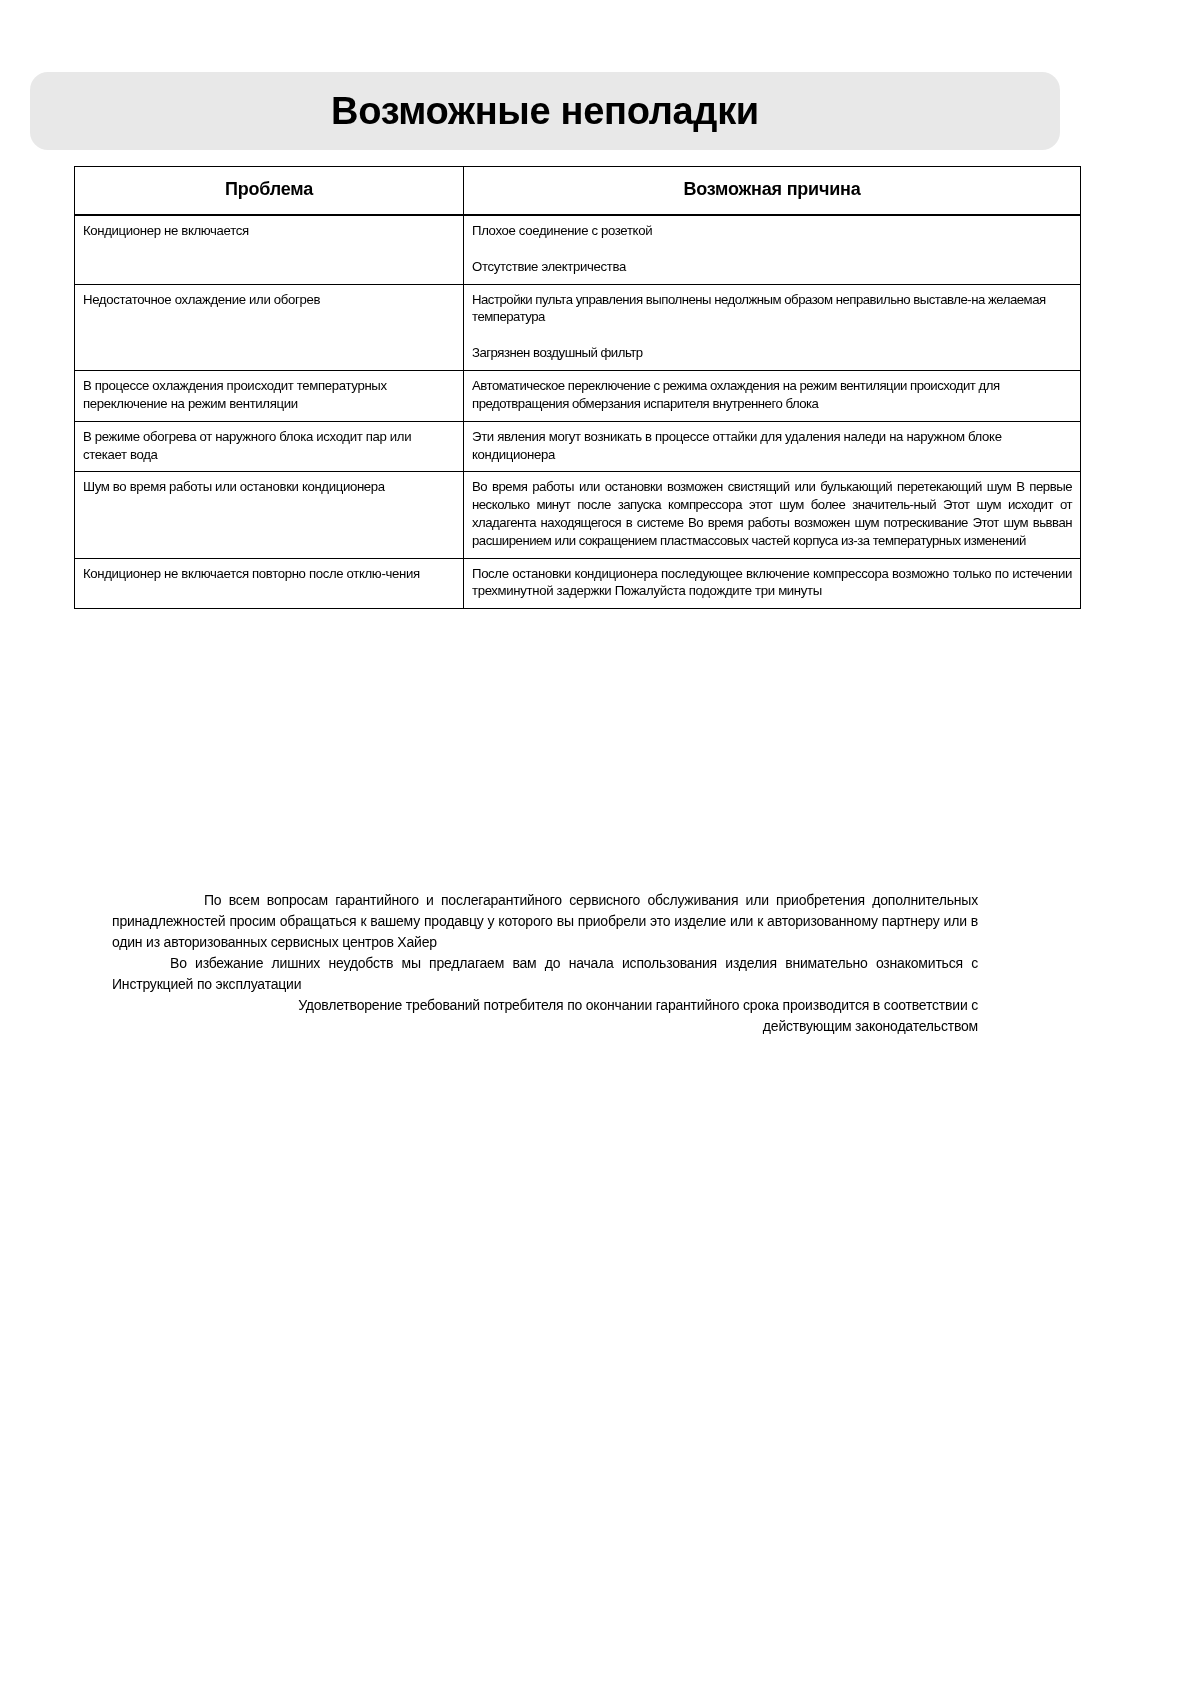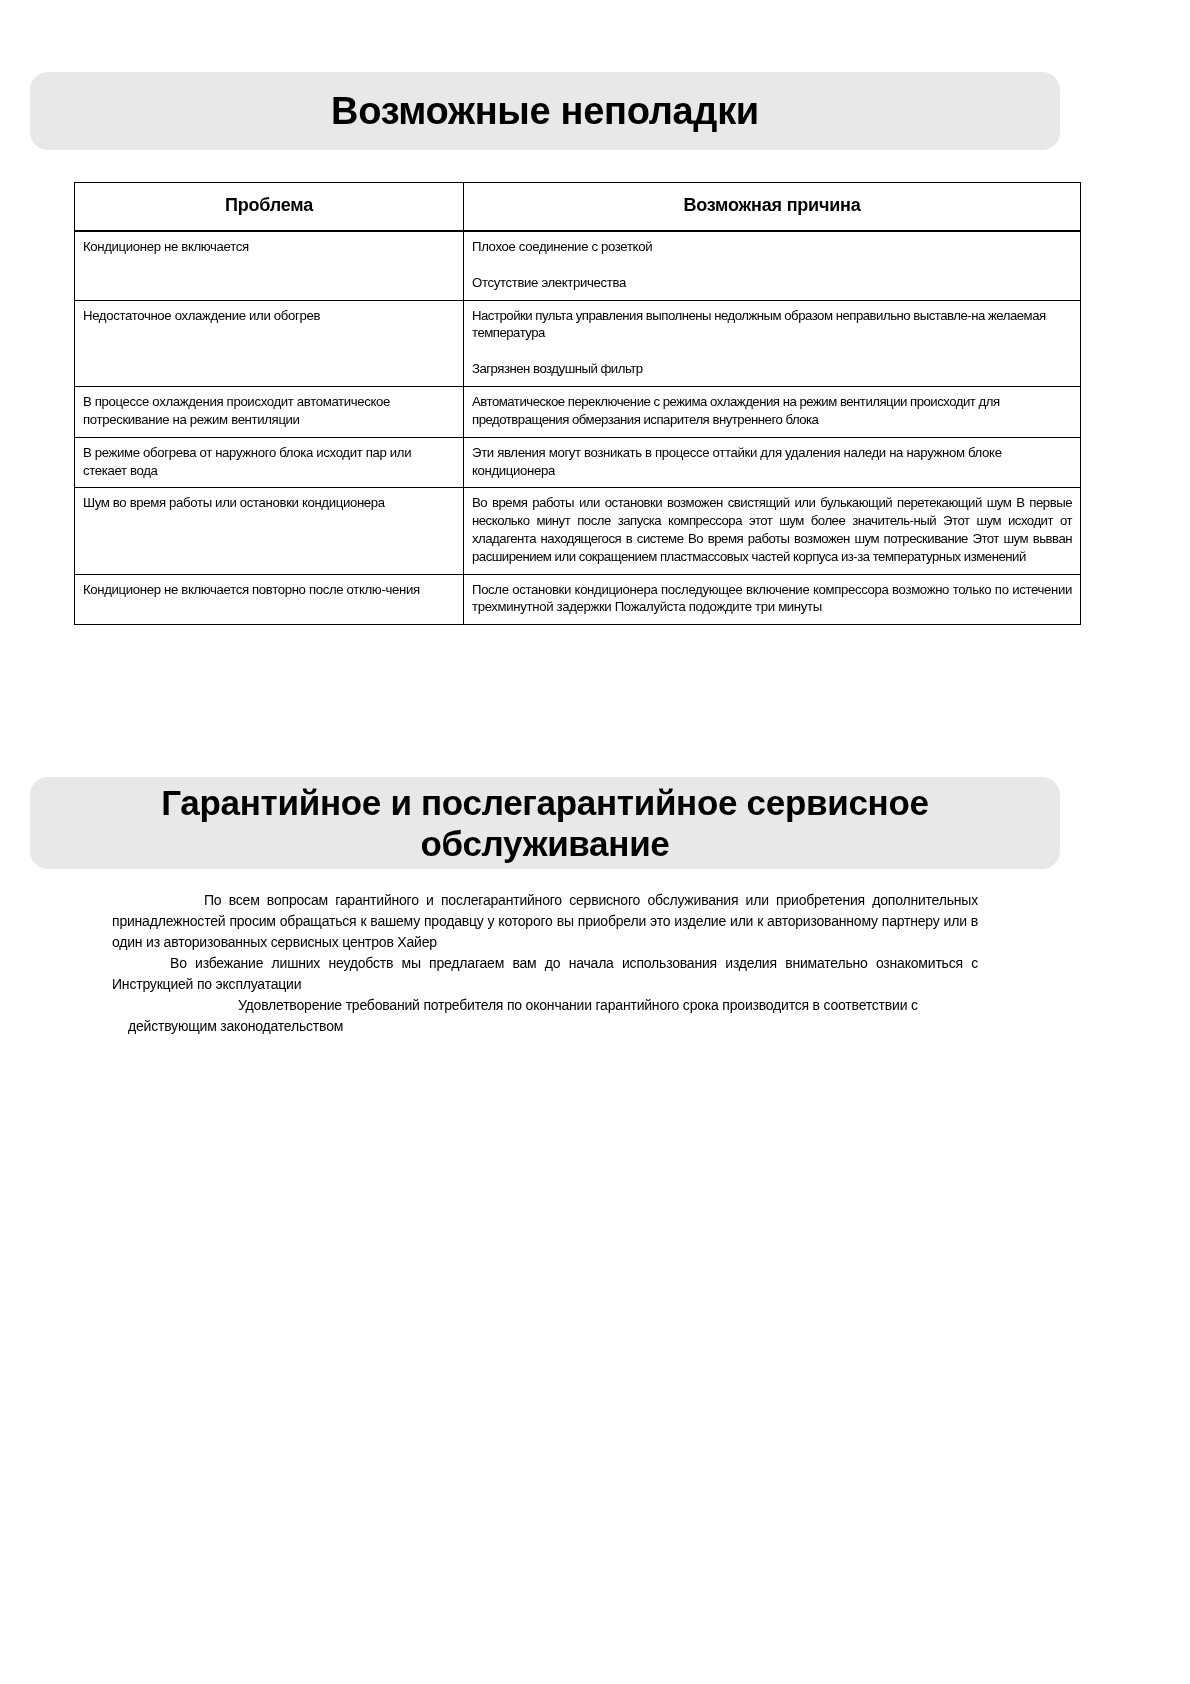--- a/index.html
+++ b/index.html
@@ -70,21 +70,20 @@
   .tbl-wrap {
     position: absolute;
     left: 74px;
     top: 166px;
     width: 972px;
   }
   table.trouble {
     border-collapse: collapse;
     width: 972px;
     table-layout: fixed;
-    margin-top: 16px;
   }
   table.trouble td, table.trouble th {
     border: 1px solid #000;
     vertical-align: top;
     padding: 6px 8px 8px 8px;
   }
   table.trouble thead th {
     border-bottom: 2px solid #000;
     font-size: 18px;
     font-weight: bold;
@@ -126,21 +125,21 @@
     font-size: 14px;
     line-height: 1.5;
     text-align: justify;
     text-justify: inter-word;
     letter-spacing: -0.2px;
   }
   .service-text p { margin: 0; }
   .service-text p.i1 { text-indent: 92px; }
   .service-text p.i2 { text-indent: 58px; }
   .service-text p.i3 { text-indent: 110px; }
-  .service-text p:last-child { text-align: left; margin-left: 16px; }
+  .service-text p:last-child { text-align: right; }
 </style>
 </head>
 <body>
 
 <div class="page">
 
   <div class="banner banner-1">
     <span>Возможные неполадки</span>
   </div>
 
@@ -170,21 +169,21 @@
           </td>
           <td class="cell narrow">
             <p>Настройки пульта управления выполнены недолжным образом  неправильно выставле-на желаемая температура</p>
             <p>Загрязнен воздушный фильтр</p>
           </td>
         </tr>
 
 
         <tr>
           <td class="cell">
-            <p>В процессе охлаждения происходит автоматическое потрескивание на режим вентиляции</p>
+            <p>В процессе охлаждения происходит температурных переключение на режим вентиляции</p>
           </td>
           <td class="cell narrow">
             <p>Автоматическое переключение с режима охлаждения на режим вентиляции происходит для предотвращения обмерзания испарителя внутреннего блока</p>
           </td>
         </tr>
 
         <tr>
           <td class="cell">
             <p>В режиме обогрева от наружного блока исходит пар или стекает вода</p>
           </td>
@@ -209,24 +208,20 @@
           <td class="cell just">
             <p>После остановки кондиционера последующее включение компрессора возможно только по истечении трехминутной задержки Пожалуйста подождите три минуты</p>
           </td>
         </tr>
 
 
       </tbody>
     </table>
   </div>
 
-  <div class="banner banner-2">
-    <span class="l">Гарантийное и послегарантийное сервисное</span>
-    <span class="l">обслуживание</span>
-  </div>
 
   <div class="service-text">
     <p class="i1">По всем вопросам гарантийного и послегарантийного сервисного обслуживания или приобретения дополнительных принадлежностей просим обращаться к вашему продавцу  у которого вы приобрели это изделие  или к авторизованному партнеру  или в один из авторизованных сервисных центров Хайер</p>
     <p class="i2">Во избежание лишних неудобств мы предлагаем вам до начала использования изделия внимательно ознакомиться с Инструкцией по эксплуатации</p>
     <p class="i3">Удовлетворение требований потребителя по окончании гарантийного срока производится в соответствии с действующим законодательством</p>
   </div>
 
 </div>
 
 </body></html>

